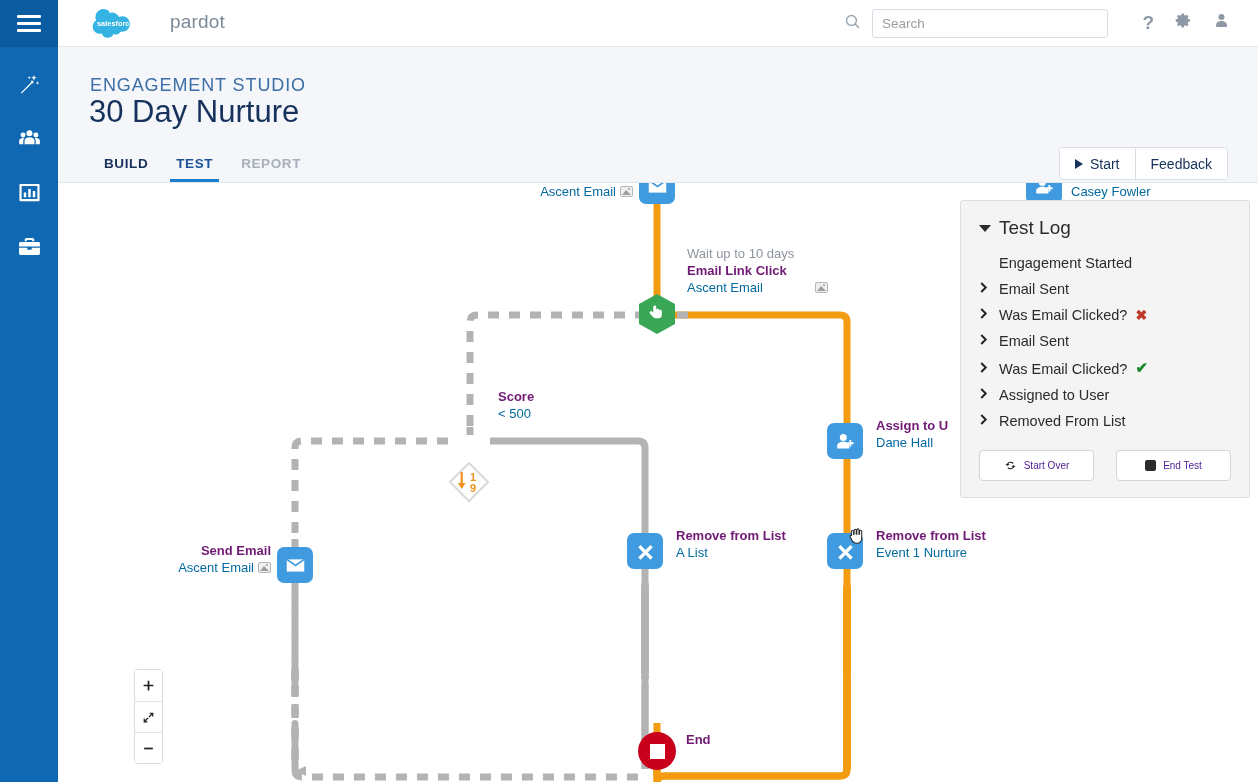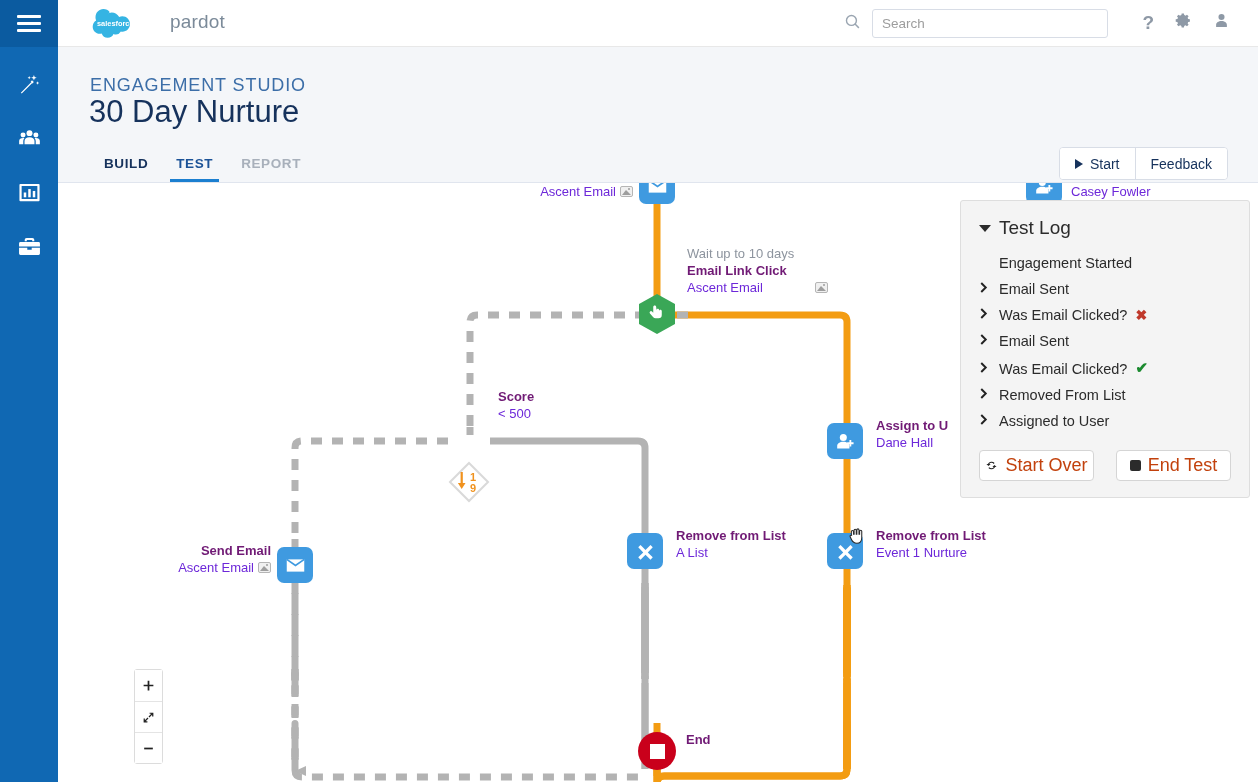--- a/index.html
+++ b/index.html
@@ -104,21 +104,21 @@
   .diamond svg { width: 42px; height: 42px; }
   .endnode {
     width: 38px; height: 38px; border-radius: 50%; background: #c9001b;
     display: flex; align-items: center; justify-content: center;
   }
   .endnode i { width: 15px; height: 15px; background: #fff; display: block; }
 
   .lbl { position: absolute; font-size: 13px; line-height: 17px; white-space: nowrap; }
   .lbl .t1 { color: #8d949e; }
   .lbl .t2 { color: #701a75; font-weight: bold; }
-  .lbl .t3 { color: #6d28d9; }
+  .lbl .t3 { color: #0369a1; }
   .lbl.right { text-align: left; }
   .lbl.left { text-align: right; }
   .imgico {
     display: inline-block; width: 13px; height: 11px; border: 1px solid #b5b5b5;
     border-radius: 2px; background: #f0f0f0; position: relative; vertical-align: -1px; margin-left: 4px;
   }
   .imgico:after {
     content:""; position:absolute; left:1px; bottom:1px; width:0; height:0;
     border-left: 4px solid transparent; border-right: 5px solid transparent; border-bottom: 5px solid #9e9e9e;
   }
@@ -150,21 +150,21 @@
   .tl-list { list-style: none; }
   .tl-item { display: flex; align-items: flex-end; gap: 8px; padding: 5px 0 5px 20px; font-size: 14.5px; color: #2b2b2b; }
   .chev { position: absolute; margin-left: -20px; font-weight: bold; color: #222; font-size: 14px; }
   .chev svg { width: 9px; height: 13px; fill: none; stroke: #222; stroke-width: 2.6; }
   .mark-x { color: #c0392b; font-weight: bold; font-size: 14px; }
   .mark-v { color: #1b8a2f; font-weight: bold; font-size: 15px; }
   .tl-btns { display: flex; gap: 22px; margin-top: 16px; }
   .tlbtn {
     flex: 1; height: 31px; border: 1px solid #d5d5d5; border-radius: 4px; background: #fff;
     display: flex; align-items: center; justify-content: center; gap: 7px;
-    font-size: 18px; color: #c2410c; cursor: pointer; font-family: "Liberation Sans", sans-serif;
+    font-size: 10px; color: #4c1d95; cursor: pointer; font-family: "Liberation Sans", sans-serif;
   }
   .tlbtn svg { width: 13px; height: 13px; fill: #222; }
   .stopsq { width: 11px; height: 11px; background: #2b2b2b; border-radius: 2px; display: block; }
 
   
   .grabcur { position: absolute; z-index: 27; pointer-events: none; }
   .grabcur svg { width: 20px; height: 22px; }
 </style>
 </head>
 <body>
@@ -514,27 +514,27 @@
           <span class="chev"><svg viewBox="0 0 12 16">
                 <polyline points="3,2 9,8 3,14"></polyline>
               </svg></span>
           <span>Was Email Clicked?</span>
           <span class="mark-v">✔</span>
         </li>
         <li class="tl-item">
           <span class="chev"><svg viewBox="0 0 12 16">
                 <polyline points="3,2 9,8 3,14"></polyline>
               </svg></span>
-          <span>Removed From List</span>
+          <span>Assigned to User</span>
         </li>
         <li class="tl-item">
           <span class="chev"><svg viewBox="0 0 12 16">
                 <polyline points="3,2 9,8 3,14"></polyline>
               </svg></span>
-          <span>Assigned to User</span>
+          <span>Removed From List</span>
         </li>
       </ul>
       <div class="tl-btns">
         <button class="tlbtn">
           <svg viewBox="0 0 24 24">
               <path d="M17.7 7.5A7.4 7.4 0 0 0 5.3 9.3H2.6L6.5 13l3.9-3.7H7.8a5.2 5.2 0 0 1 8.3-.3zM6.3 16.5a7.4 7.4 0 0 0 12.4-1.8h2.7L17.5 11l-3.9 3.7h2.6a5.2 5.2 0 0 1-8.3.3z"></path>
             </svg>
           <span>Start Over</span>
         </button>
         <button class="tlbtn">

